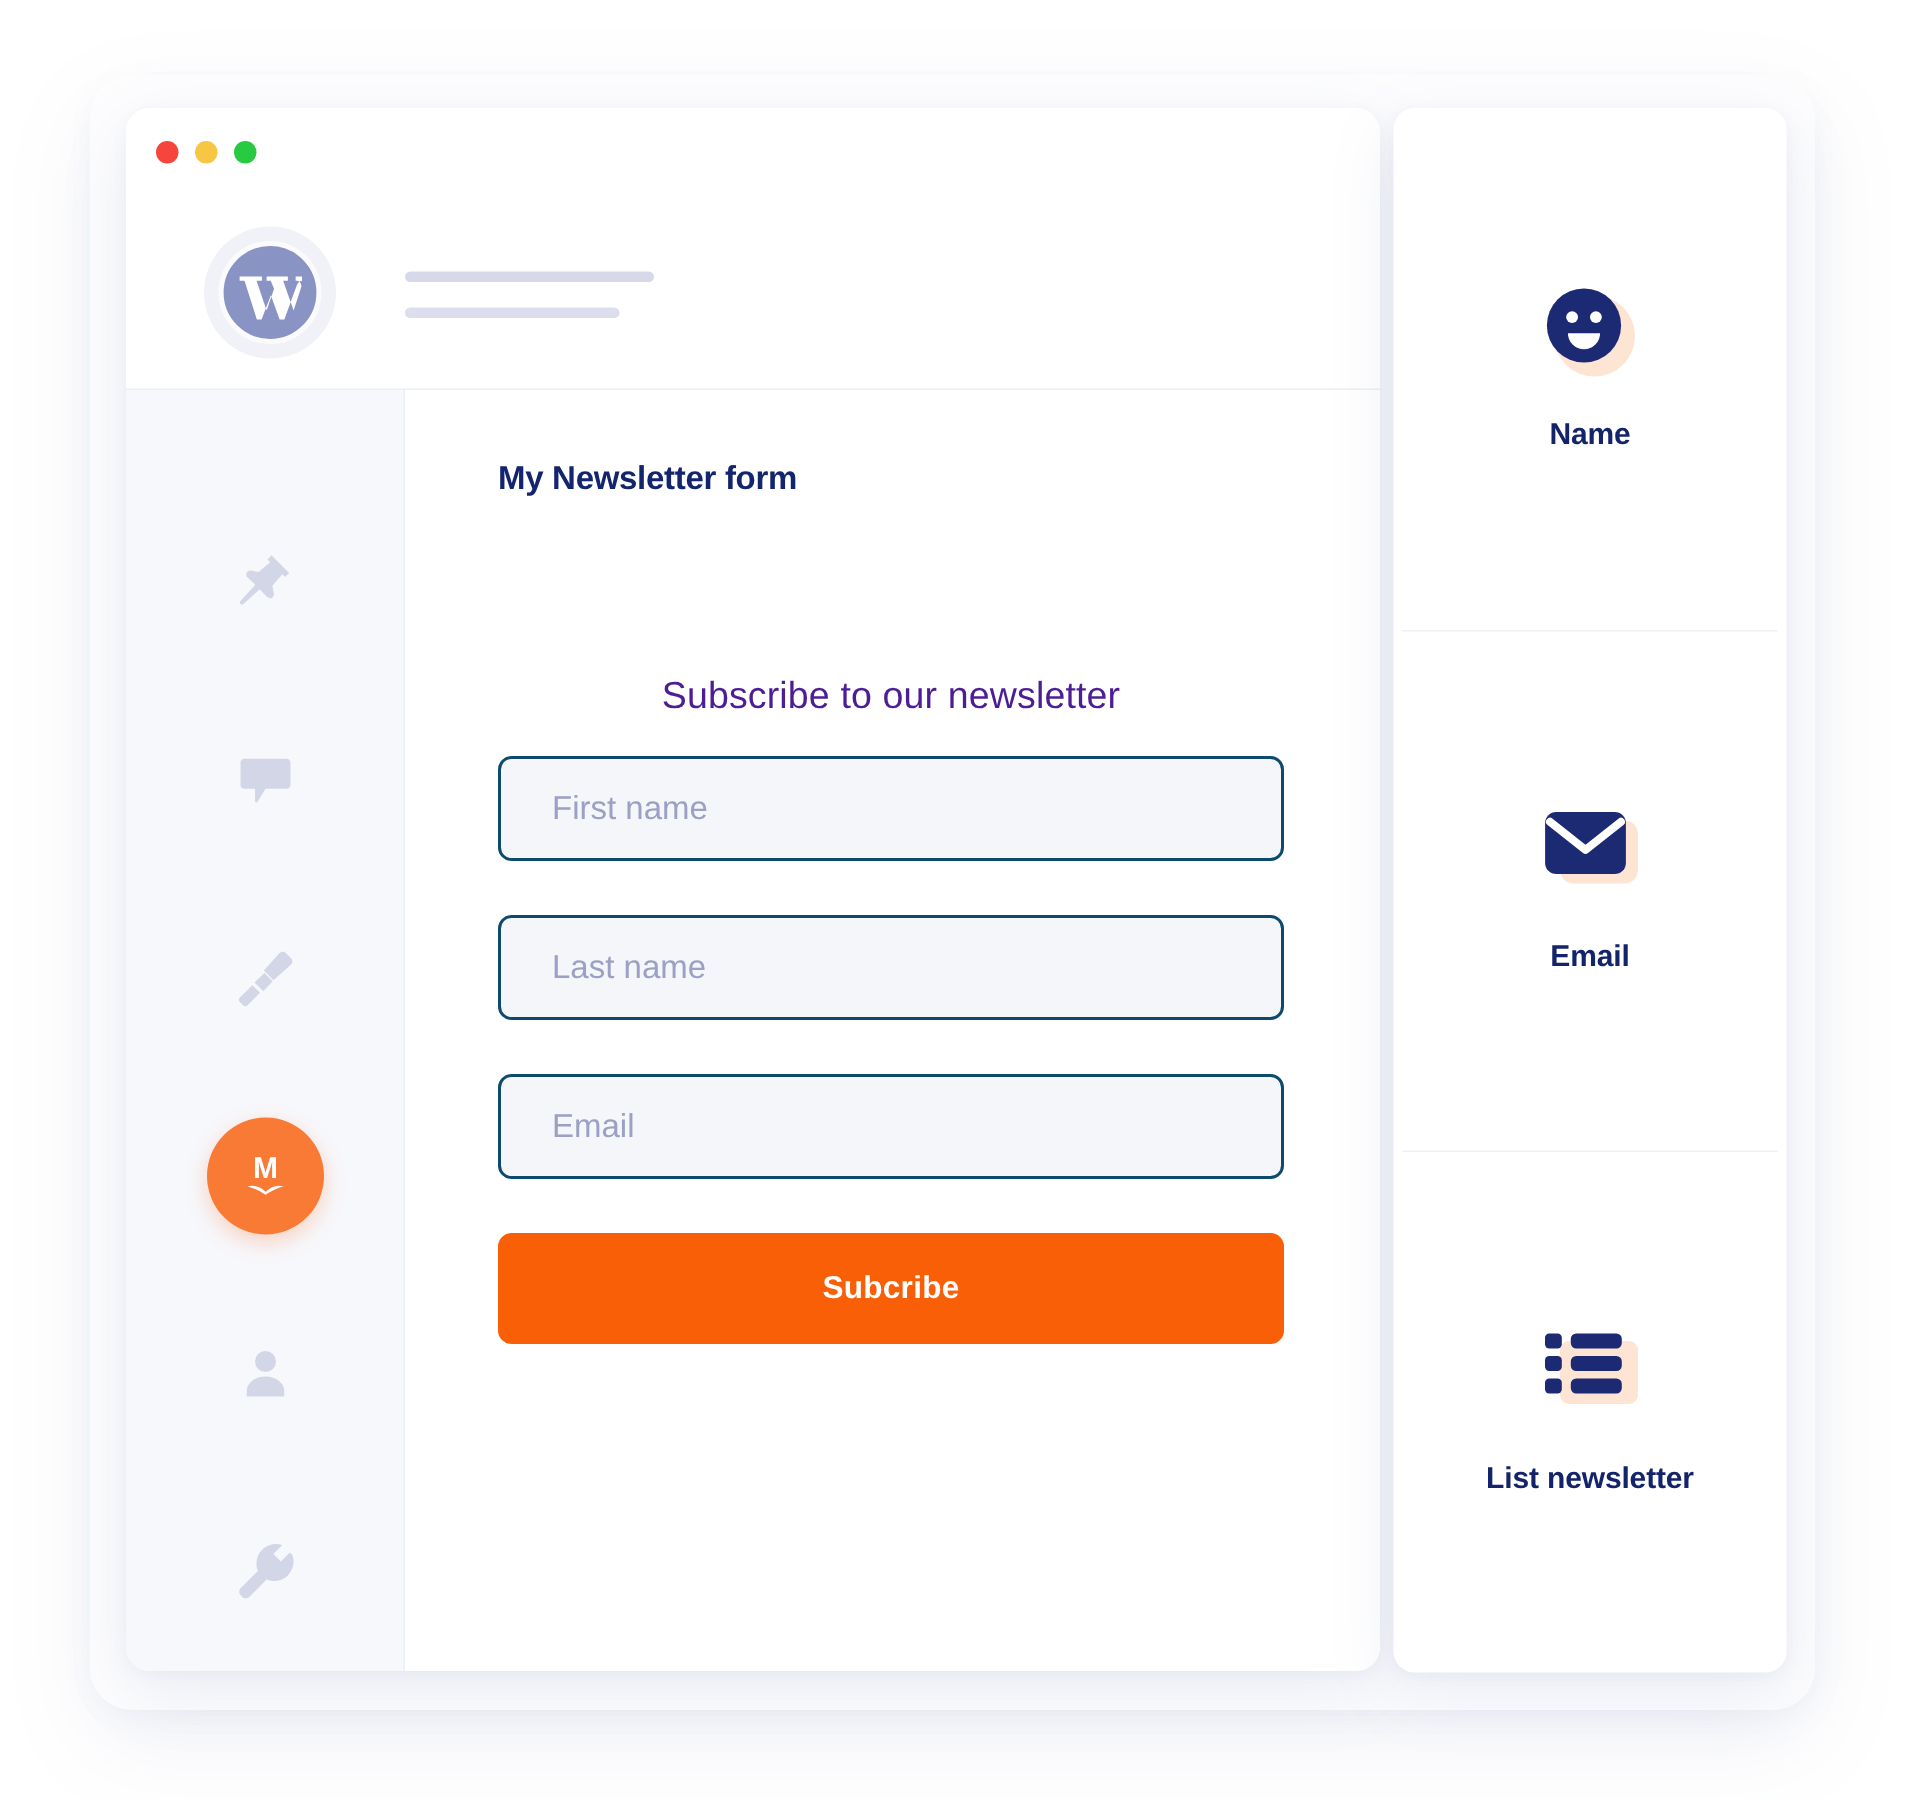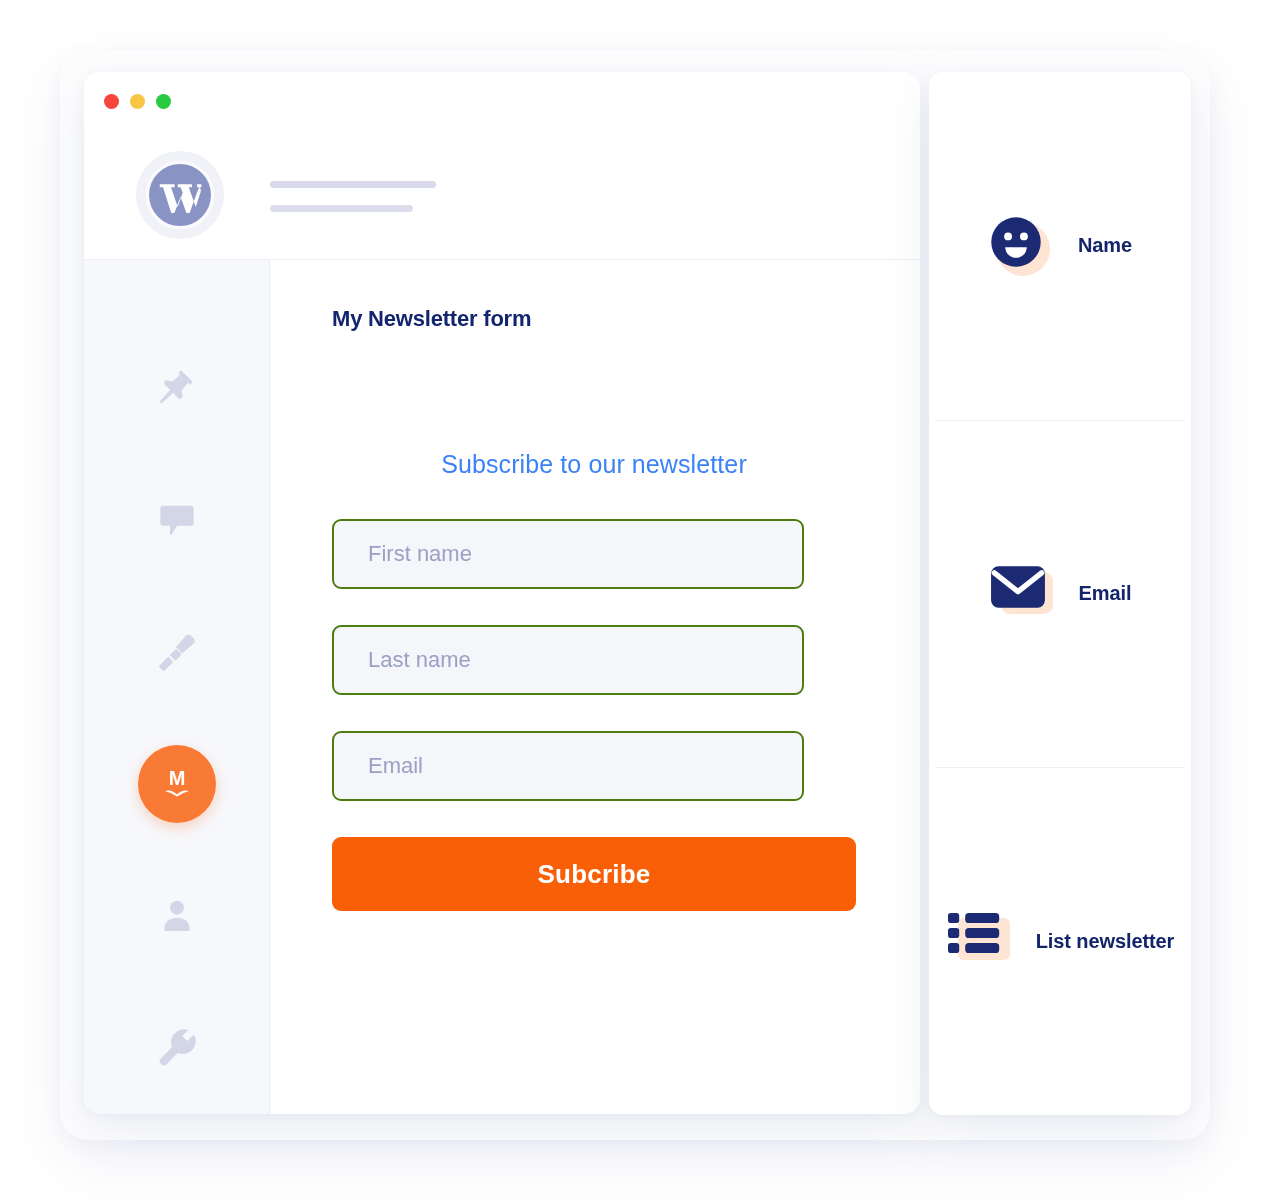--- a/index.html
+++ b/index.html
@@ -125,50 +125,50 @@
     font-weight: bold;
     color: #12256e;
     letter-spacing: -0.2px;
   }
 
   .form-area { margin-top: 118px; width: 524px; }
 
   .form-heading {
     text-align: center;
     font-size: 25px;
-    color: #3b82f6;
+    color: #4c1d95;
     font-weight: normal;
-    margin-bottom: 40px;
+    margin-bottom: 25px;
     letter-spacing: 0.1px;
   }
 
   .field {
-    width: 472px;
+    width: 524px;
     height: 70px;
-    border: 2px solid #4d7c0f;
+    border: 2px solid #0c4a6e;
     border-radius: 9px;
     background: #f4f6fa;
     display: flex;
     align-items: center;
     padding-left: 34px;
     margin-bottom: 36px;
   }
   .field-placeholder {
     font-size: 22px;
     color: #9ba0c4;
   }
 
   .submit-btn {
     width: 524px;
     height: 74px;
     border: none;
     border-radius: 9px;
     background: #f85f07;
     color: #ffffff;
-    font-size: 26px;
+    font-size: 21px;
     font-weight: bold;
     font-family: "Liberation Sans", sans-serif;
     cursor: pointer;
     letter-spacing: 0.2px;
   }
 
   
   .panel {
     position: absolute;
     left: 929px;
@@ -179,21 +179,21 @@
     border-radius: 14px;
     box-shadow: 0 14px 44px rgba(110, 120, 170, 0.13),
                 0 2px 10px rgba(110, 120, 170, 0.06);
     display: flex;
     flex-direction: column;
     overflow: hidden;
   }
   .panel-item {
     flex: 1;
     display: flex;
-    flex-direction: row;
+    flex-direction: column;
     align-items: center;
     justify-content: center;
     gap: 26px;
     position: relative;
     cursor: pointer;
   }
   .panel-item + .panel-item::before {
     content: "";
     position: absolute;
     top: 0; left: 6px; right: 6px;

